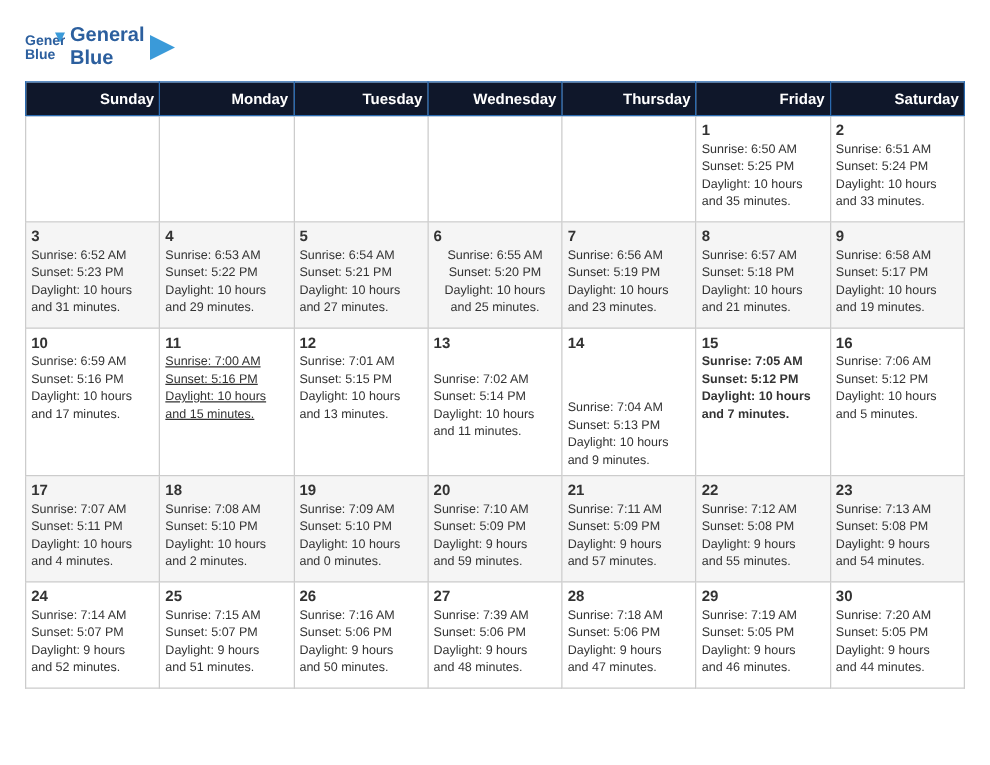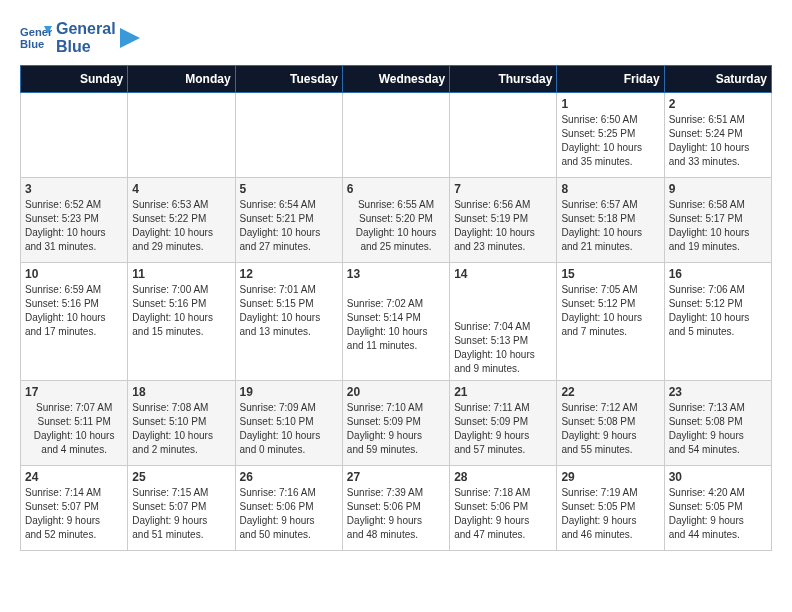--- a/index.html
+++ b/index.html
@@ -193,21 +193,21 @@
       <tr>
         <td>
           <span class="day-number">10</span>
           <div class="day-info" style="white-space: pre-line;">Sunrise: 6:59 AM
 Sunset: 5:16 PM
 Daylight: 10 hours
 and 17 minutes.</div>
         </td>
         <td>
           <span class="day-number">11</span>
-          <div class="day-info" style="white-space: pre-line;">Sunrise: 7:00 AM
+          <div class="day-info" style="white-space: pre-line; text-decoration: underline;">Sunrise: 7:00 AM
 Sunset: 5:16 PM
 Daylight: 10 hours
 and 15 minutes.</div>
         </td>
         <td>
           <span class="day-number">12</span>
           <div class="day-info" style="white-space: pre-line;">Sunrise: 7:01 AM
 Sunset: 5:15 PM
 Daylight: 10 hours
 and 13 minutes.</div>
@@ -221,37 +221,37 @@
         </td>
         <td>
           <span class="day-number">14</span>
           <div class="day-info" style="white-space: pre-line; margin-top: 39px;">Sunrise: 7:04 AM
 Sunset: 5:13 PM
 Daylight: 10 hours
 and 9 minutes.</div>
         </td>
         <td>
           <span class="day-number">15</span>
-          <div class="day-info" style="white-space: pre-line;">Sunrise: 7:05 AM
+          <div class="day-info" style="white-space: pre-line; font-weight: bold;">Sunrise: 7:05 AM
 Sunset: 5:12 PM
 Daylight: 10 hours
 and 7 minutes.</div>
         </td>
         <td>
           <span class="day-number">16</span>
           <div class="day-info" style="white-space: pre-line;">Sunrise: 7:06 AM
 Sunset: 5:12 PM
 Daylight: 10 hours
 and 5 minutes.</div>
         </td>
       </tr>
       <tr>
         <td>
           <span class="day-number">17</span>
-          <div class="day-info" style="white-space: pre-line; text-align: center;">Sunrise: 7:07 AM
+          <div class="day-info" style="white-space: pre-line;">Sunrise: 7:07 AM
 Sunset: 5:11 PM
 Daylight: 10 hours
 and 4 minutes.</div>
         </td>
         <td>
           <span class="day-number">18</span>
           <div class="day-info" style="white-space: pre-line;">Sunrise: 7:08 AM
 Sunset: 5:10 PM
 Daylight: 10 hours
 and 2 minutes.</div>
@@ -330,20 +330,20 @@
         </td>
         <td>
           <span class="day-number">29</span>
           <div class="day-info" style="white-space: pre-line;">Sunrise: 7:19 AM
 Sunset: 5:05 PM
 Daylight: 9 hours
 and 46 minutes.</div>
         </td>
         <td>
           <span class="day-number">30</span>
-          <div class="day-info" style="white-space: pre-line;">Sunrise: 4:20 AM
+          <div class="day-info" style="white-space: pre-line;">Sunrise: 7:20 AM
 Sunset: 5:05 PM
 Daylight: 9 hours
 and 44 minutes.</div>
         </td>
       </tr>
     </tbody>
 </table>
 
 </body></html>

